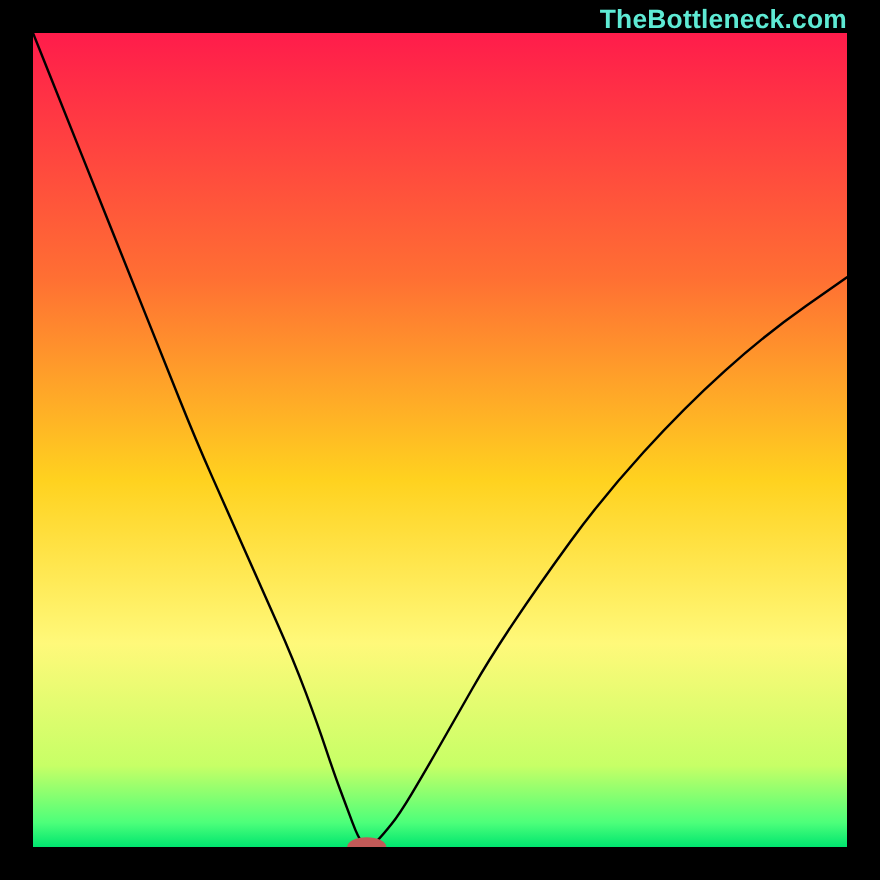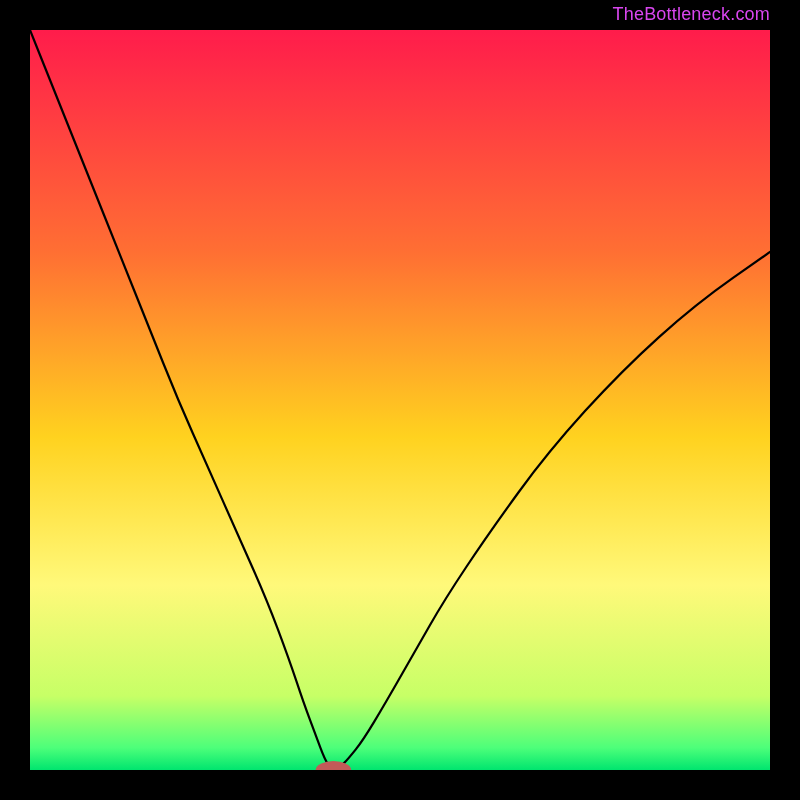--- a/index.html
+++ b/index.html
@@ -23,23 +23,23 @@
     top: 30px;
     left: 30px;
     width: 740px;
     height: 740px;
     overflow: hidden;
   }
   .watermark {
     position: absolute;
     top: 4px;
     right: 30px;
-    color: #d946ef;
-    font-size: 18px;
-    font-weight: 400;
+    color: #5eead4;
+    font-size: 24px;
+    font-weight: 700;
     letter-spacing: 0.2px;
   }
   svg { display: block; }
 </style>
 </head>
 <body>
 
 <div class="frame">
 
   <div class="watermark">TheBottleneck.com</div>

